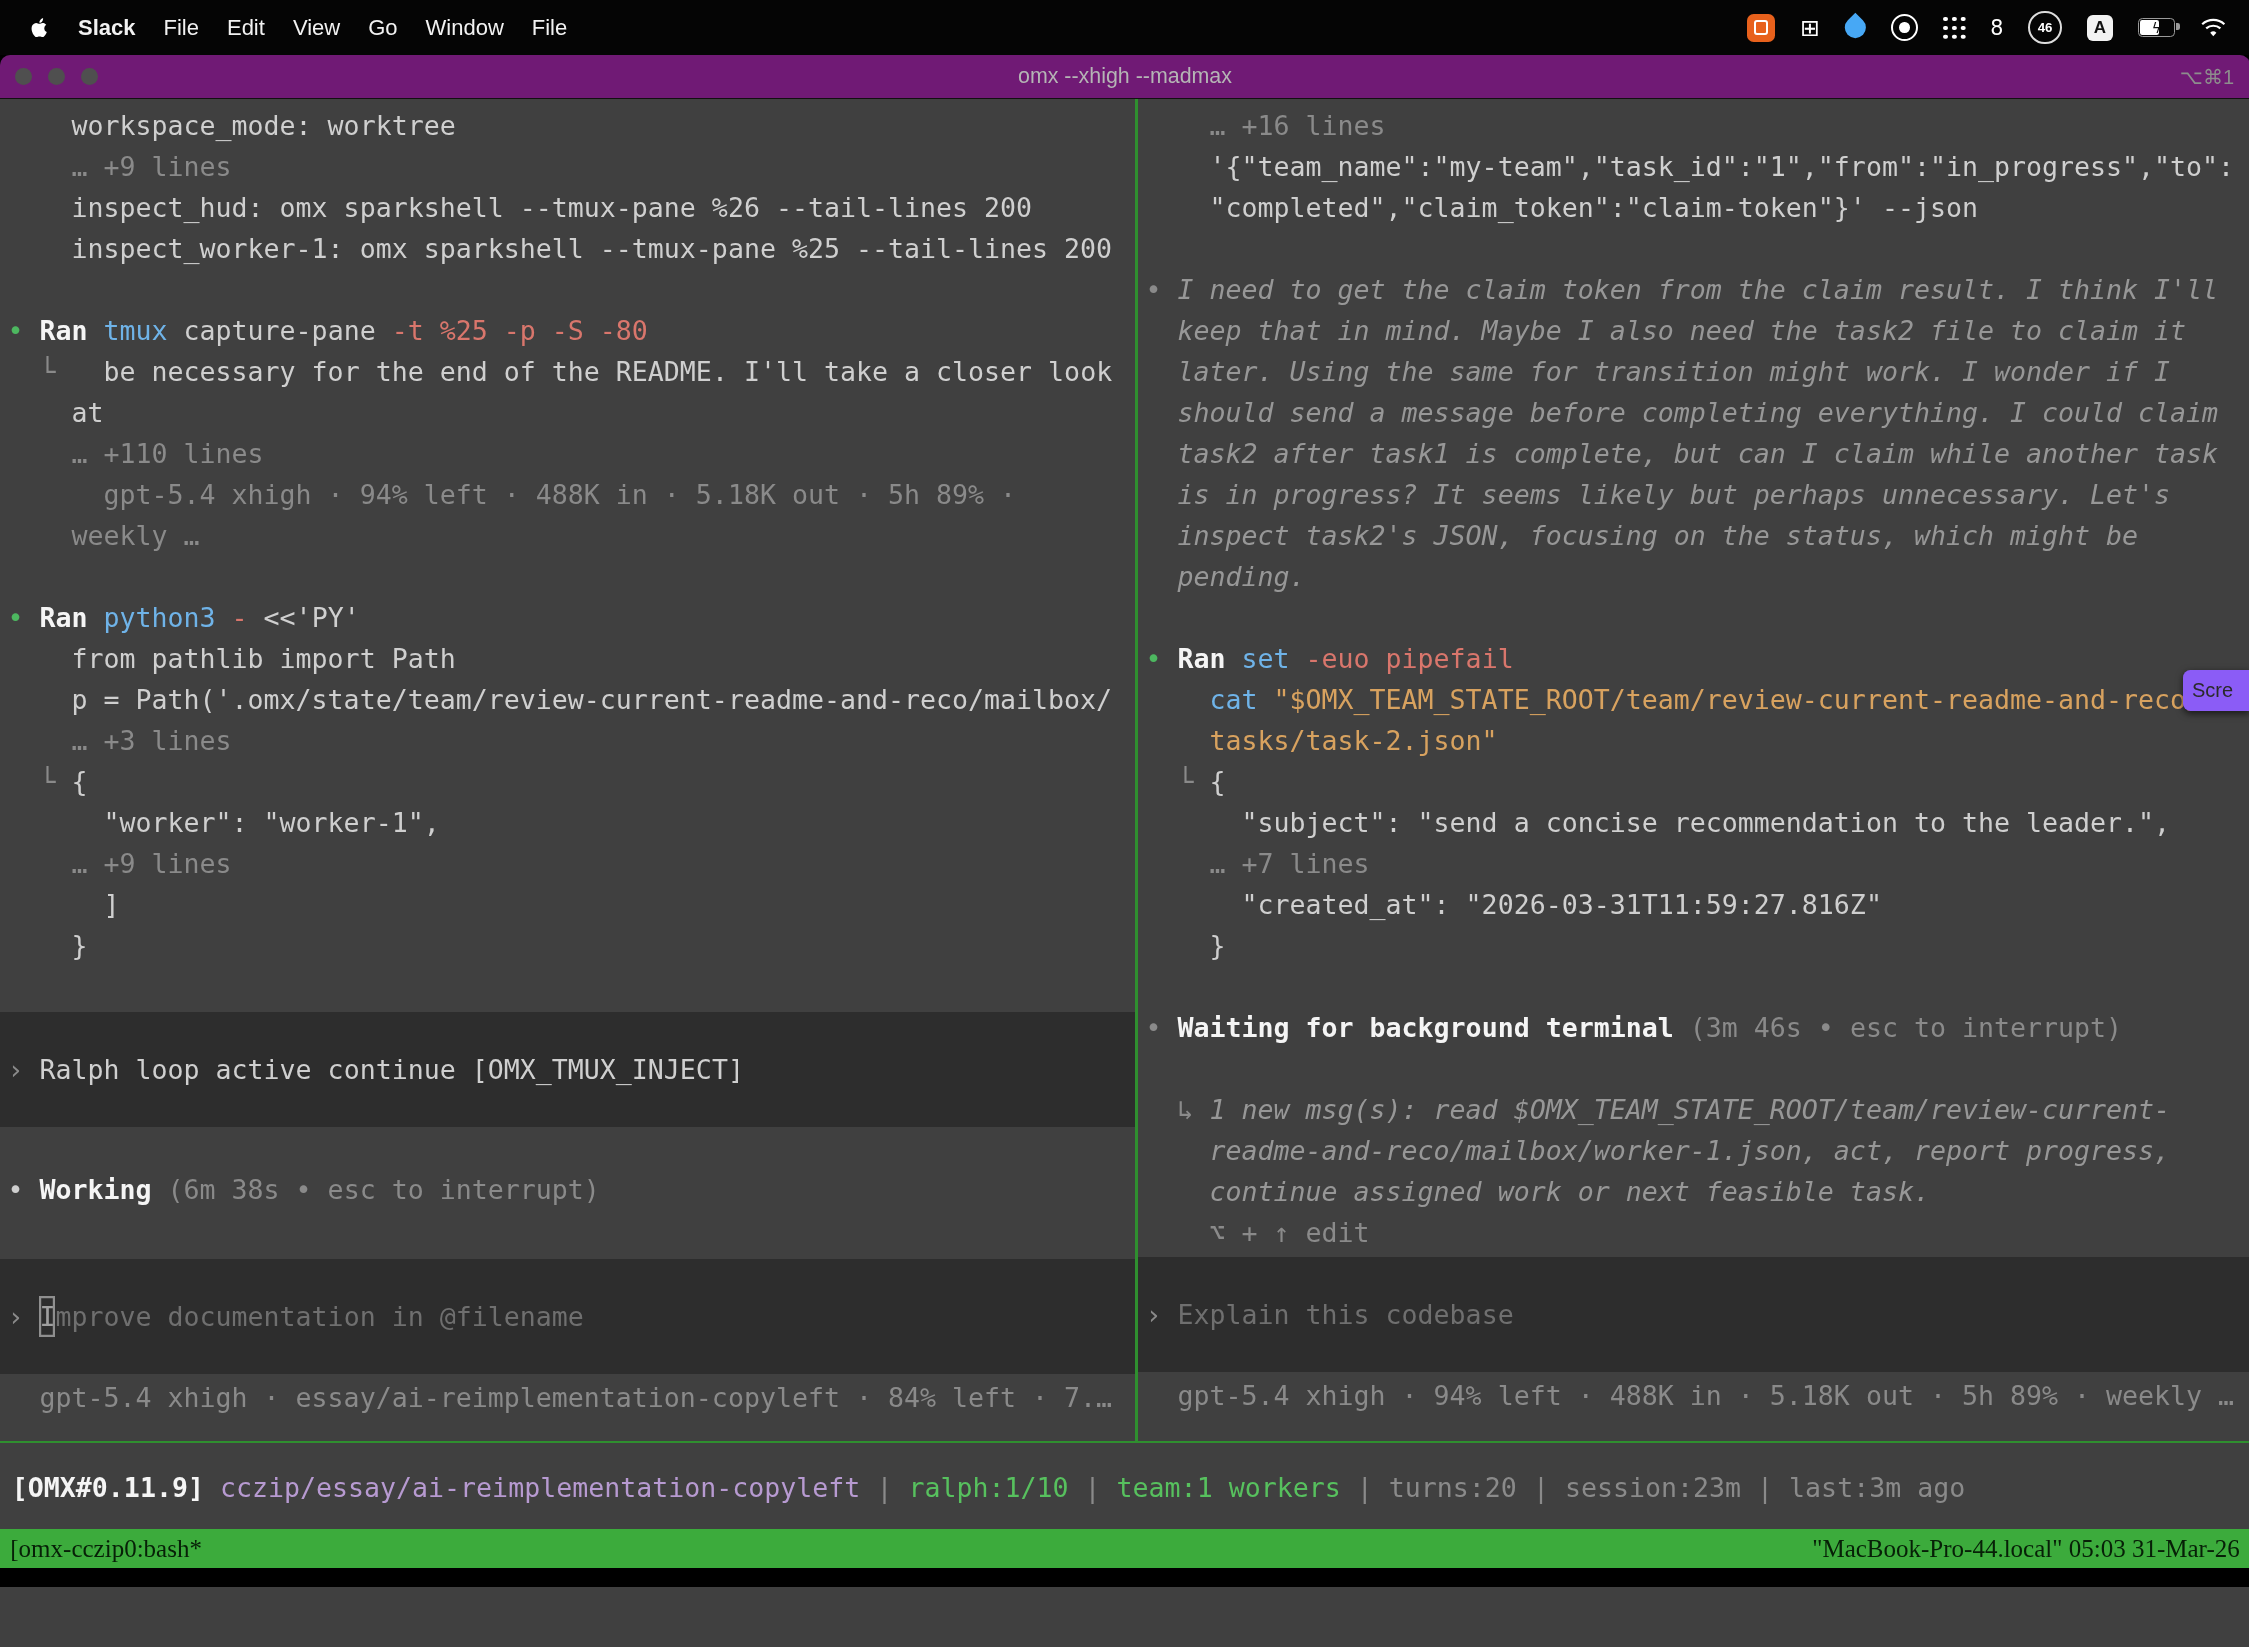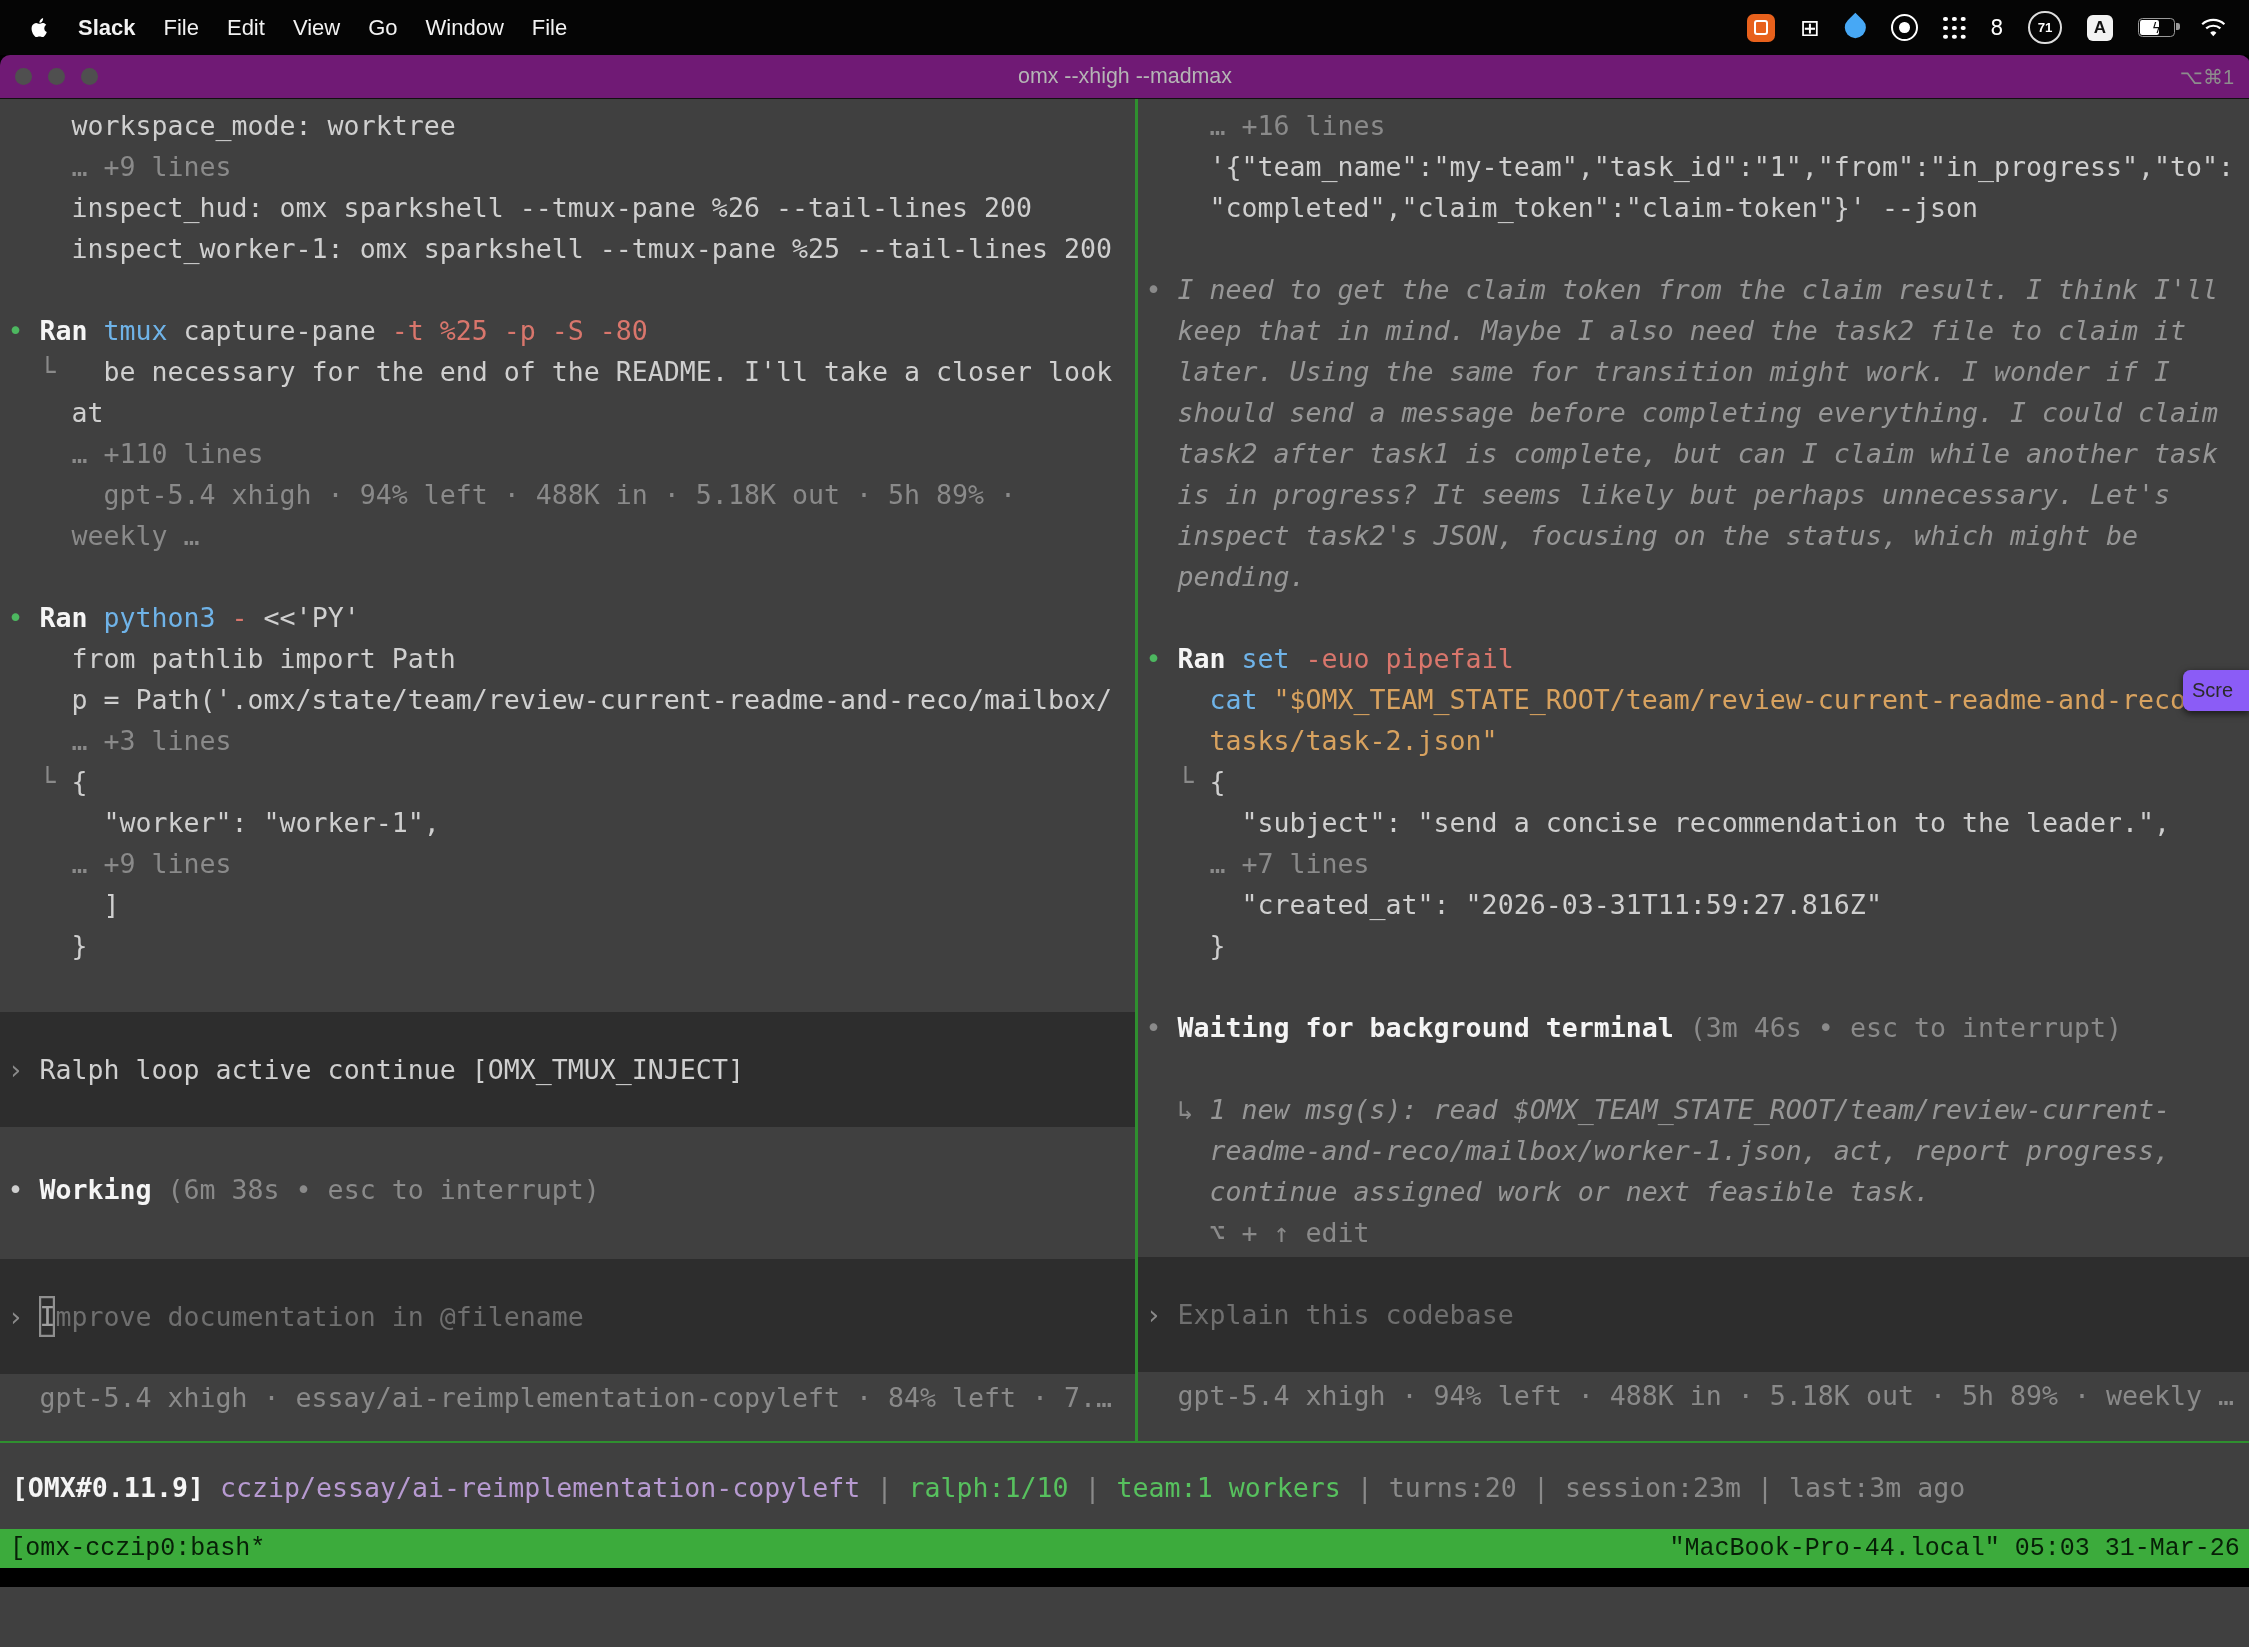--- a/index.html
+++ b/index.html
@@ -41,21 +41,21 @@
   .term{position:absolute;top:44px;left:0;right:0;bottom:0;background:#404040;}
   .panes{display:flex;height:1342px;}
   .pane{font-family:"DejaVu Sans Mono",monospace;font-size:26.6px;line-height:41px;white-space:pre;overflow:hidden;padding:5.9px 7.4px 0 7.4px;box-sizing:border-box;}
   .pane.left{width:1135px;}
   .vdivider{width:3px;background:#2f8f2f;}
   .pane.right{flex:1;}
   .tline{height:41px;}
   .tbar{height:115px;background:#2d2d2d;display:flex;align-items:center;margin:0 -7.4px;padding:0 7.4px;}
   .hdivider{height:2.2px;background:#2f8f2f;}
   .hud{font-family:"DejaVu Sans Mono",monospace;font-size:26.6px;line-height:41px;white-space:pre;padding:24px 7.4px 0 11.8px;height:86px;box-sizing:border-box;}
-  .tmuxbar{height:39px;background:#3cab3c;color:#072007;font-family:Liberation Mono, monospace;font-size:25px;line-height:39px;display:flex;justify-content:space-between;padding:0 10.3px;white-space:pre;}
+  .tmuxbar{height:39px;background:#3cab3c;color:#072007;font-family:Liberation Serif, serif;font-size:25px;line-height:39px;display:flex;justify-content:space-between;padding:0 10.3px;white-space:pre;}
   .bottom-gap{height:18.5px;background:#000;}
 
   
   .c-def{color:#cfcfcf;}
   .c-dim{color:#8a8a8a;}
   .c-bold{color:#f5f5f5;font-weight:700;}
   .c-grn{color:#4db860;}
   .c-grn2{color:#57c15e;}
   .c-blu{color:#6fb3e8;}
   .c-red{color:#d9766c;}
@@ -92,21 +92,21 @@
     </div>
     <div class="mb-status">
       <span class="rec">
           <span class="rec-inner"></span>
         </span>
       <span class="mi glyph">⊞</span>
       <span class="mi drop"></span>
       <span class="mi disc"></span>
       <span class="mi dots"></span>
       <span class="mi glyph eight">8</span>
-      <span class="mi badge">71</span>
+      <span class="mi badge">46</span>
       <span class="mi asquare">A</span>
       <span class="mi battery">
           <span class="bfill"></span>
           <span class="bnub"></span>
           <span class="bolt">ϟ</span>
         </span>
       <span class="mi wifi">
         <svg viewBox="0 0 24 18" width="26.6" height="20">
             <path d="M12 16.5 9.2 13.2a4.4 4.4 0 0 1 5.6 0Z" fill="#fff"></path>
             <path d="M5.6 9.4a9.6 9.6 0 0 1 12.8 0" stroke="#fff" stroke-width="2" fill="none"></path>

